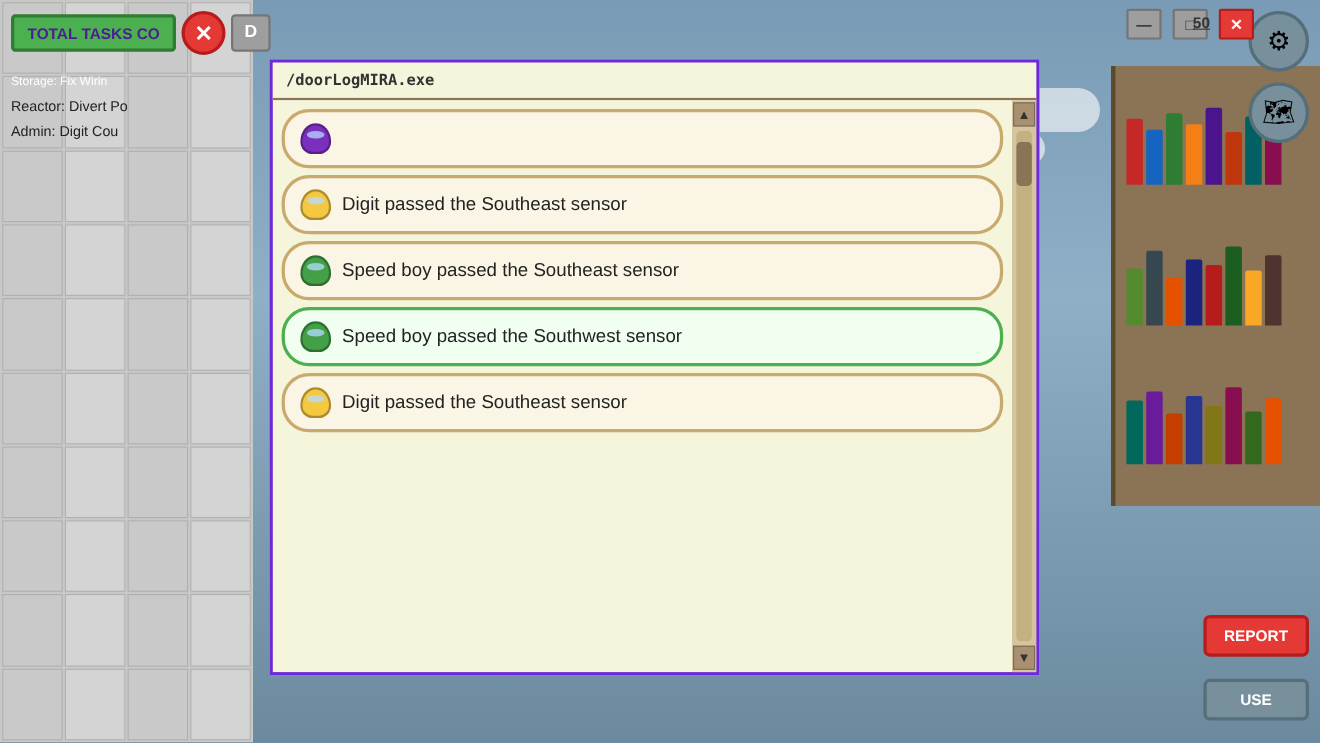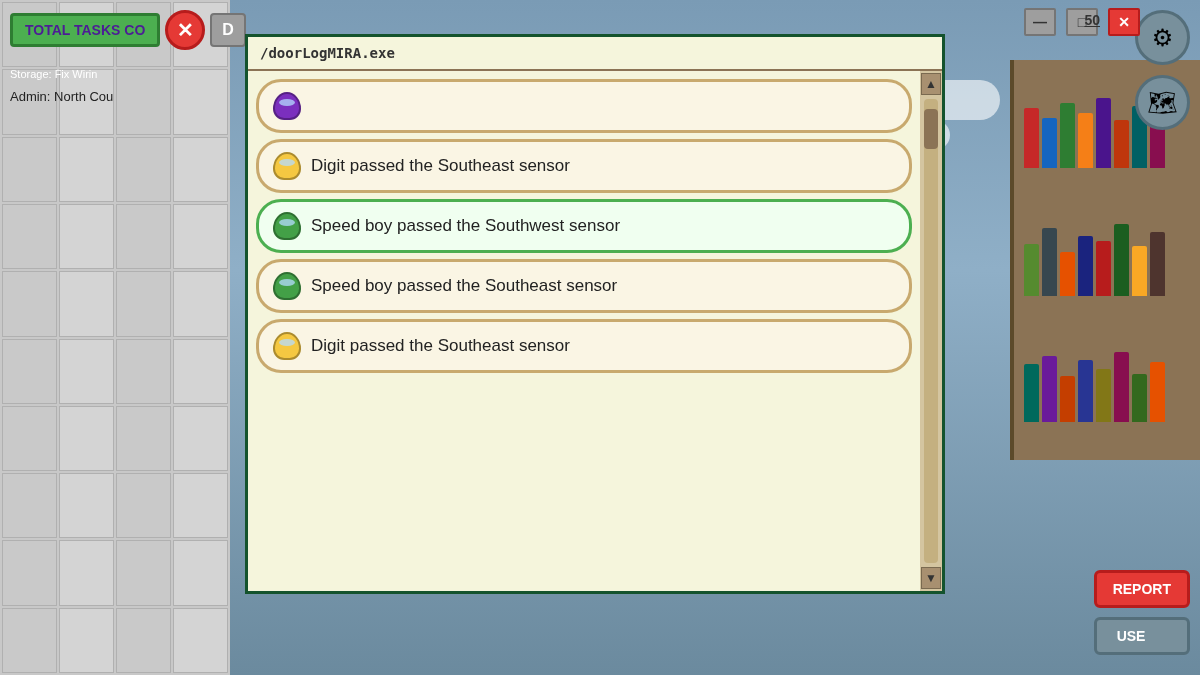--- a/index.html
+++ b/index.html
@@ -161,25 +161,25 @@
       width: 215px;
       color: #333;
       font-size: 13px;
       line-height: 1.8;
       z-index: 10;
     }
 
     
     .door-log-window {
       position: absolute;
-      top: 34px;
+      top: 54px;
       left: 245px;
       width: 700px;
       background: #f5f5dc;
-      border: 3px solid #14532d;
+      border: 3px solid #6d28d9;
       z-index: 15;
     }
 
     .door-log-titlebar {
       background: #f5f5dc;
       padding: 8px 12px;
       font-family: monospace;
       font-size: 14px;
       font-weight: bold;
       color: #333;
@@ -262,21 +262,21 @@
       top: 10px;
     }
 
     
     .bottom-right-btns {
       position: absolute;
       bottom: 20px;
       right: 10px;
       display: flex;
       flex-direction: column;
-      gap: 9px;
+      gap: 20px;
       z-index: 10;
     }
 
     .report-btn {
       background: #e53935;
       color: white;
       font-weight: bold;
       font-size: 14px;
       padding: 8px 16px;
       border: 3px solid #b71c1c;
@@ -286,20 +286,21 @@
     }
 
     .use-btn {
       background: #78909c;
       color: white;
       font-weight: bold;
       font-size: 14px;
       padding: 8px 20px;
       border: 3px solid #546e7a;
       border-radius: 6px;
+      text-align: center;
       cursor: pointer;
     }
 
     
     .cloud {
       position: absolute;
       background: rgba(255,255,255,0.6);
       border-radius: 50px;
     }
 
@@ -423,50 +424,51 @@
 <div class="window-controls">
   <div class="win-btn">—</div>
   <div class="win-btn">□</div>
   <div class="win-btn close-win">✕</div>
 </div>
 
 <div class="page-num">50</div>
 
 <div class="task-list">
   <div style="color:#ffffff;font-size:11px;">Storage: Fix Wirin</div>
-  <div style="color:#222;font-size:13px;">Admin: North Cou</div>
+  <div style="color:#222;font-size:13px;">Reactor: Divert Po</div>
+  <div style="color:#222;font-size:13px;">Admin: Digit Cou</div>
 </div>
 
 <div class="door-log-window">
   <div class="door-log-titlebar">/doorLogMIRA.exe</div>
   <div class="door-log-content">
     <div class="door-log-list" id="log-list">
 
         <div class="log-entry">
           <div style="width: 28px; height: 28px; border-radius: 50% 50% 40% 40% / 60% 60% 40% 40%; background: rgb(123, 47, 190); border: 2px solid rgba(0, 0, 0, 0.3); flex-shrink: 0; position: relative;">
             <div style="position: absolute; top: 5px; left: 4px; right: 4px; height: 7px; background: rgba(180, 220, 255, 0.75); border-radius: 50%;"></div>
           </div>
         </div>
         <div class="log-entry">
           <div style="width: 28px; height: 28px; border-radius: 50% 50% 40% 40% / 60% 60% 40% 40%; background: rgb(245, 200, 66); border: 2px solid rgba(0, 0, 0, 0.3); flex-shrink: 0; position: relative;">
             <div style="position: absolute; top: 5px; left: 4px; right: 4px; height: 7px; background: rgba(180, 220, 255, 0.75); border-radius: 50%;"></div>
           </div>
           <span>Digit passed the Southeast sensor</span>
         </div>
+        <div class="log-entry">
+          <div style="width: 28px; height: 28px; border-radius: 50% 50% 40% 40% / 60% 60% 40% 40%; background: rgb(67, 160, 71); border: 2px solid rgba(0, 0, 0, 0.3); flex-shrink: 0; position: relative;">
+            <div style="position: absolute; top: 5px; left: 4px; right: 4px; height: 7px; background: rgba(180, 220, 255, 0.75); border-radius: 50%;"></div>
+          </div>
+          <span>Speed boy passed the Southeast sensor</span>
+        </div>
         <div class="log-entry green-border">
           <div style="width: 28px; height: 28px; border-radius: 50% 50% 40% 40% / 60% 60% 40% 40%; background: rgb(67, 160, 71); border: 2px solid rgba(0, 0, 0, 0.3); flex-shrink: 0; position: relative;">
             <div style="position: absolute; top: 5px; left: 4px; right: 4px; height: 7px; background: rgba(180, 220, 255, 0.75); border-radius: 50%;"></div>
           </div>
           <span>Speed boy passed the Southwest sensor</span>
-        </div>
-        <div class="log-entry">
-          <div style="width: 28px; height: 28px; border-radius: 50% 50% 40% 40% / 60% 60% 40% 40%; background: rgb(67, 160, 71); border: 2px solid rgba(0, 0, 0, 0.3); flex-shrink: 0; position: relative;">
-            <div style="position: absolute; top: 5px; left: 4px; right: 4px; height: 7px; background: rgba(180, 220, 255, 0.75); border-radius: 50%;"></div>
-          </div>
-          <span>Speed boy passed the Southeast sensor</span>
         </div>
         <div class="log-entry">
           <div style="width: 28px; height: 28px; border-radius: 50% 50% 40% 40% / 60% 60% 40% 40%; background: rgb(245, 200, 66); border: 2px solid rgba(0, 0, 0, 0.3); flex-shrink: 0; position: relative;">
             <div style="position: absolute; top: 5px; left: 4px; right: 4px; height: 7px; background: rgba(180, 220, 255, 0.75); border-radius: 50%;"></div>
           </div>
           <span>Digit passed the Southeast sensor</span>
         </div>
       </div>
     <div class="scrollbar">
       <div class="scroll-btn">▲</div>

